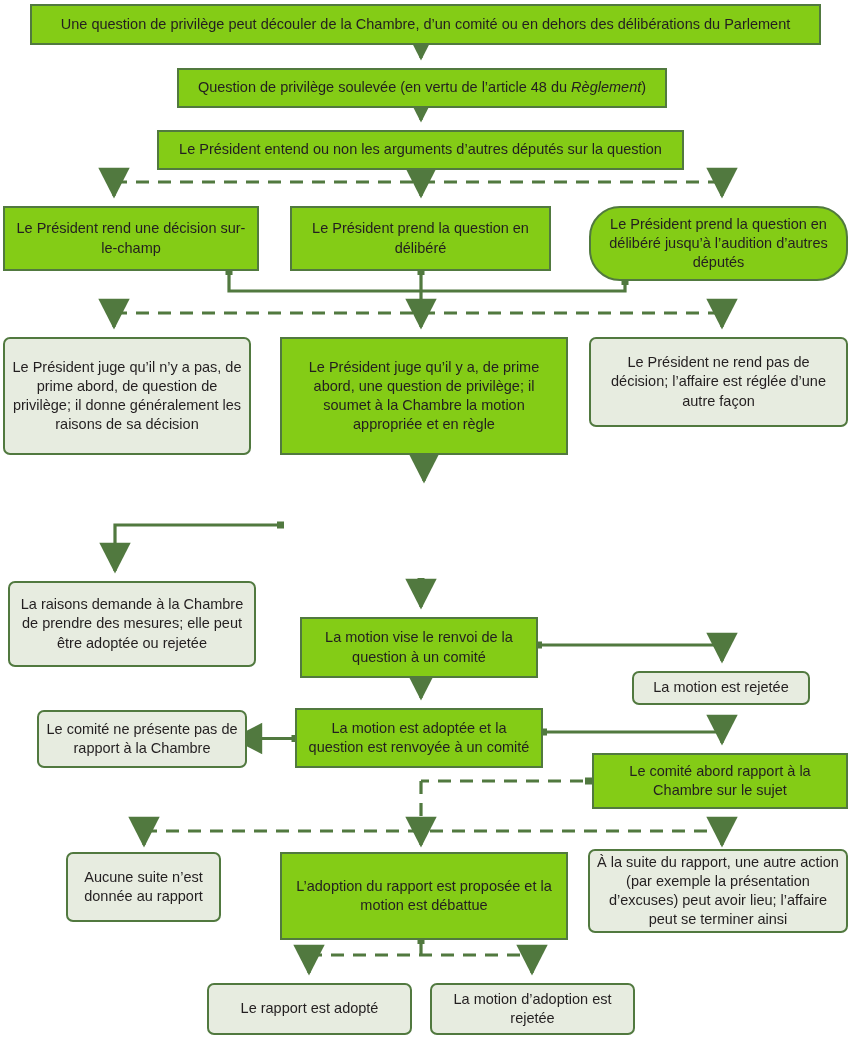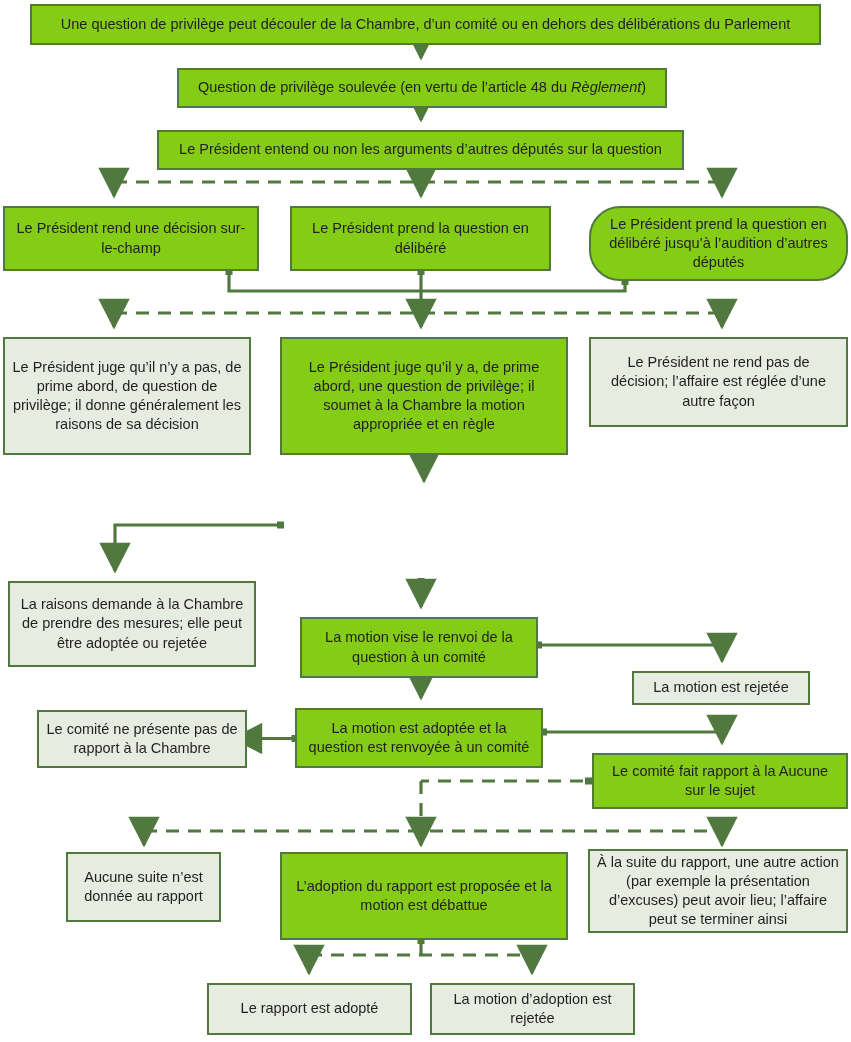--- a/index.html
+++ b/index.html
@@ -32,21 +32,21 @@
     display: flex;
     align-items: center;
     justify-content: center;
     text-align: center;
     color: #231f20;
     font-family: "Liberation Sans", sans-serif;
     line-height: 1.32;
     padding: 3px 6px;
   }
   .node.fill-white { background: #84cc16; }
-  .node.fill-tint  { background: #e7ece0; }
+  .node.fill-tint  { background: #e7ece0; border-radius: 7px; }
   .node .node-text { display: block; width: 100%; }
   .node em { }
 </style>
 </head>
 <body>
 
 <div id="diagram-root">
 
   <svg id="edge-layer" viewBox="0 0 851 1042" width="851" height="1042" xmlns="http://www.w3.org/2000/svg">
     <defs>
@@ -186,21 +186,21 @@
   <div class="node fill-tint" id="node-n13" style="left: 632px; top: 671px; width: 178px; height: 34px; font-size: 14.5px; border-color: rgb(81, 121, 63); color: rgb(35, 31, 32);">
     <span class="node-text">La motion est rejetée</span>
   </div>
   <div class="node fill-tint" id="node-n14" style="left: 37px; top: 710px; width: 210px; height: 58px; font-size: 14.5px; border-color: rgb(81, 121, 63); color: rgb(35, 31, 32);">
     <span class="node-text">Le comité ne présente pas de rapport à la Chambre</span>
   </div>
   <div class="node fill-white" id="node-n15" style="left: 295px; top: 708px; width: 248px; height: 60px; font-size: 14.5px; border-color: rgb(81, 121, 63); color: rgb(35, 31, 32);">
     <span class="node-text">La motion est adoptée et la question est renvoyée à un comité</span>
   </div>
   <div class="node fill-white" id="node-n16" style="left: 592px; top: 753px; width: 256px; height: 56px; font-size: 14.5px; border-color: rgb(81, 121, 63); color: rgb(35, 31, 32);">
-    <span class="node-text">Le comité fait rapport à la Aucune sur le sujet</span>
+    <span class="node-text">Le comité abord rapport à la Chambre sur le sujet</span>
   </div>
   <div class="node fill-tint" id="node-n17" style="left: 66px; top: 852px; width: 155px; height: 70px; font-size: 14.5px; border-color: rgb(81, 121, 63); color: rgb(35, 31, 32);">
     <span class="node-text">Aucune suite n’est donnée au rapport</span>
   </div>
   <div class="node fill-white" id="node-n18" style="left: 280px; top: 852px; width: 288px; height: 88px; font-size: 14.5px; border-color: rgb(81, 121, 63); color: rgb(35, 31, 32);">
     <span class="node-text">L’adoption du rapport est proposée et la motion est débattue</span>
   </div>
   <div class="node fill-tint" id="node-n19" style="left: 588px; top: 849px; width: 260px; height: 84px; font-size: 14.5px; border-color: rgb(81, 121, 63); color: rgb(35, 31, 32);">
     <span class="node-text">À la suite du rapport, une autre action (par exemple la présentation d’excuses) peut avoir lieu; l’affaire peut se terminer ainsi</span>
   </div>

